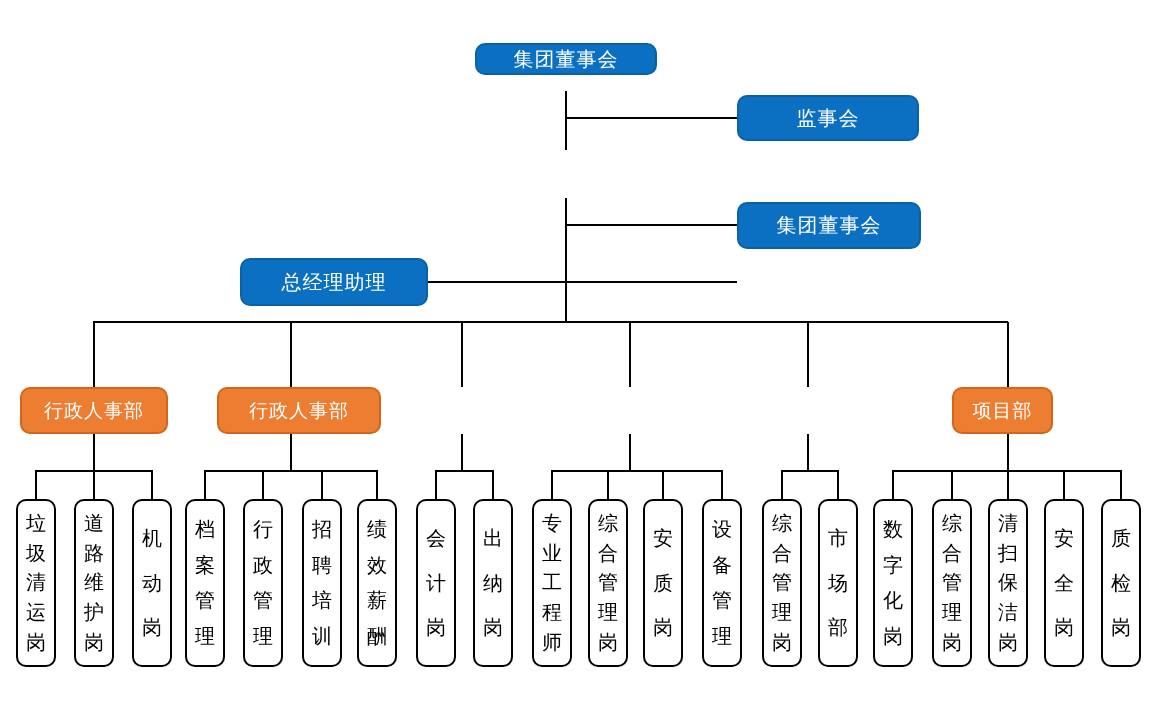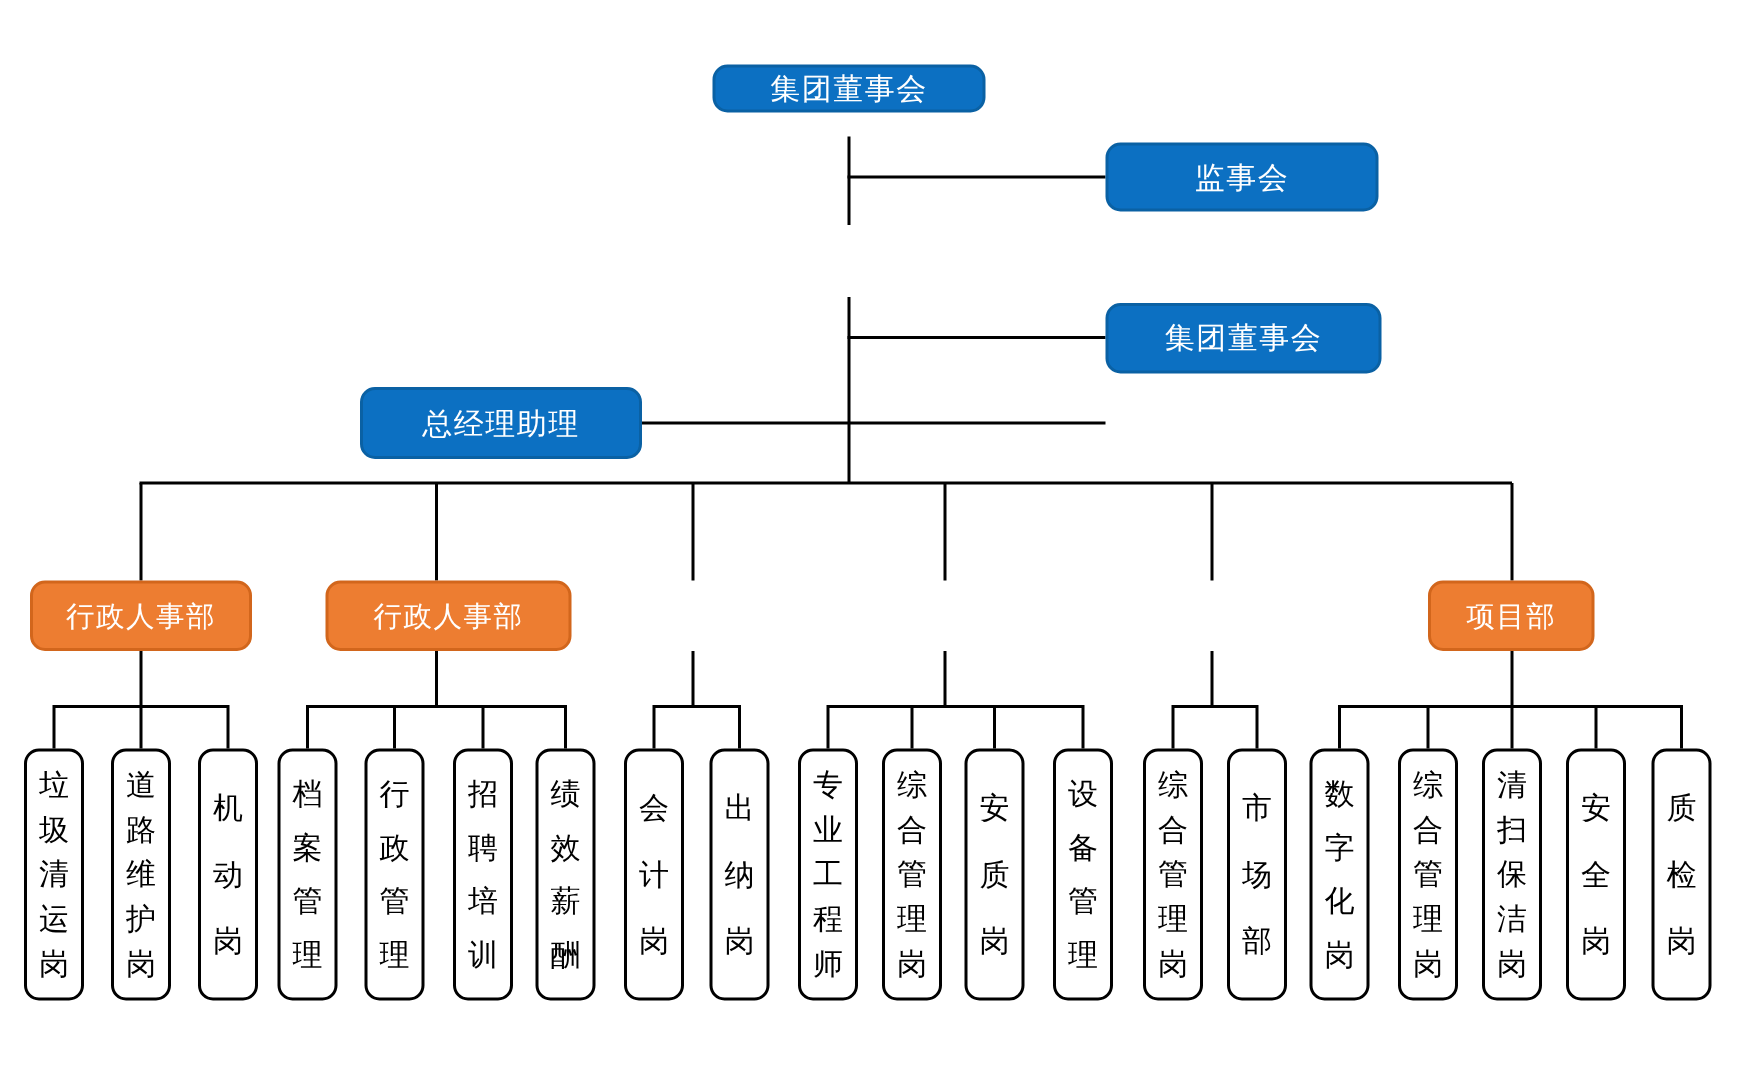--- a/index.html
+++ b/index.html
@@ -92,21 +92,21 @@
   <div class="line" style="left:1063px;top:470px;width:1.5px;height:29px;"></div>
   <div class="line" style="left:1120px;top:470px;width:1.5px;height:29px;"></div>
 
   <div class="node blue" style="left:475px;top:43px;width:182px;height:32px;">集团董事会</div>
   <div class="node blue" style="left:737px;top:95px;width:182px;height:46px;">监事会</div>
   <div class="node blue" style="left:737px;top:202px;width:184px;height:47px;">集团董事会</div>
   <div class="node blue" style="left:240px;top:258px;width:188px;height:48px;">总经理助理</div>
 
   <div class="node orange" style="left:20px;top:387px;width:148px;height:47px;">行政人事部</div>
   <div class="node orange" style="left:217px;top:387px;width:164px;height:47px;">行政人事部</div>
-  <div class="node orange" style="left:952px;top:387px;width:111px;height:47px;">项目部</div>
+  <div class="node orange" style="left:952px;top:387px;width:101px;height:47px;">项目部</div>
 
   <div class="node child" style="left:16px;">
       <div class="vtext">
         <span>垃</span>
         <span>圾</span>
         <span>清</span>
         <span>运</span>
         <span>岗</span>
       </div>
     </div>

